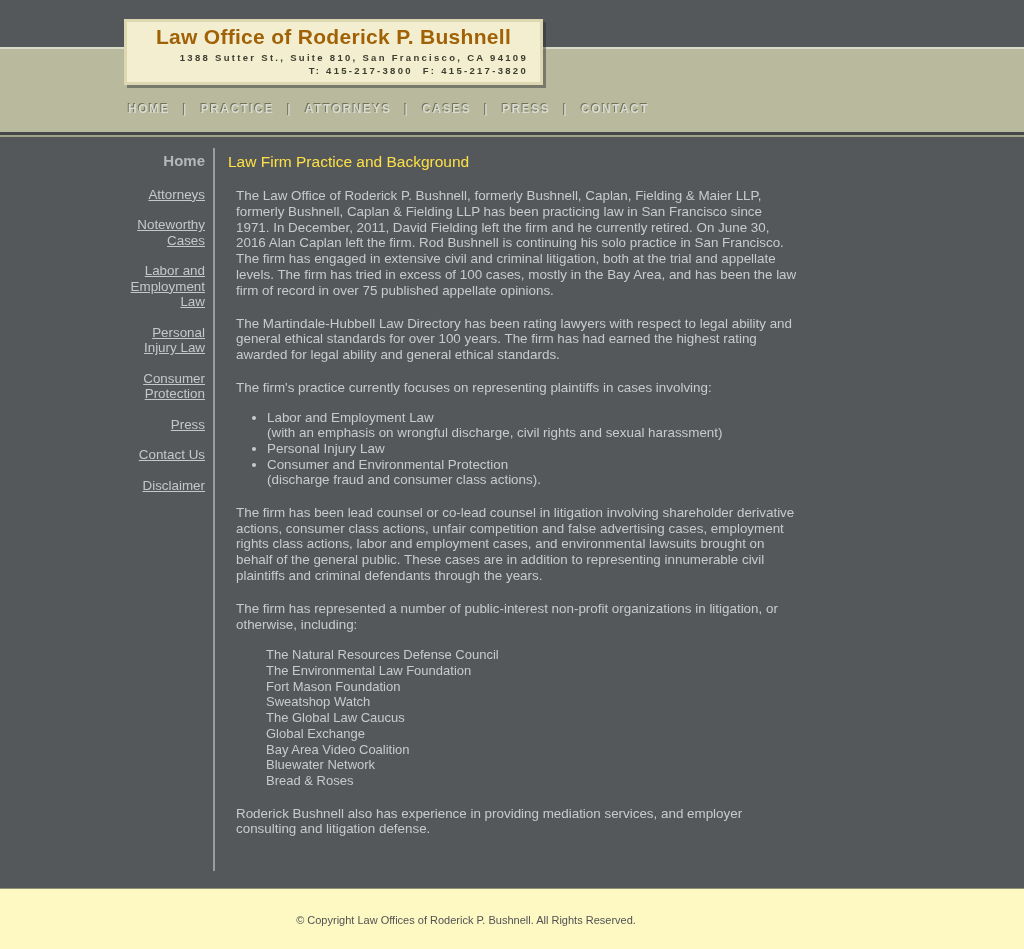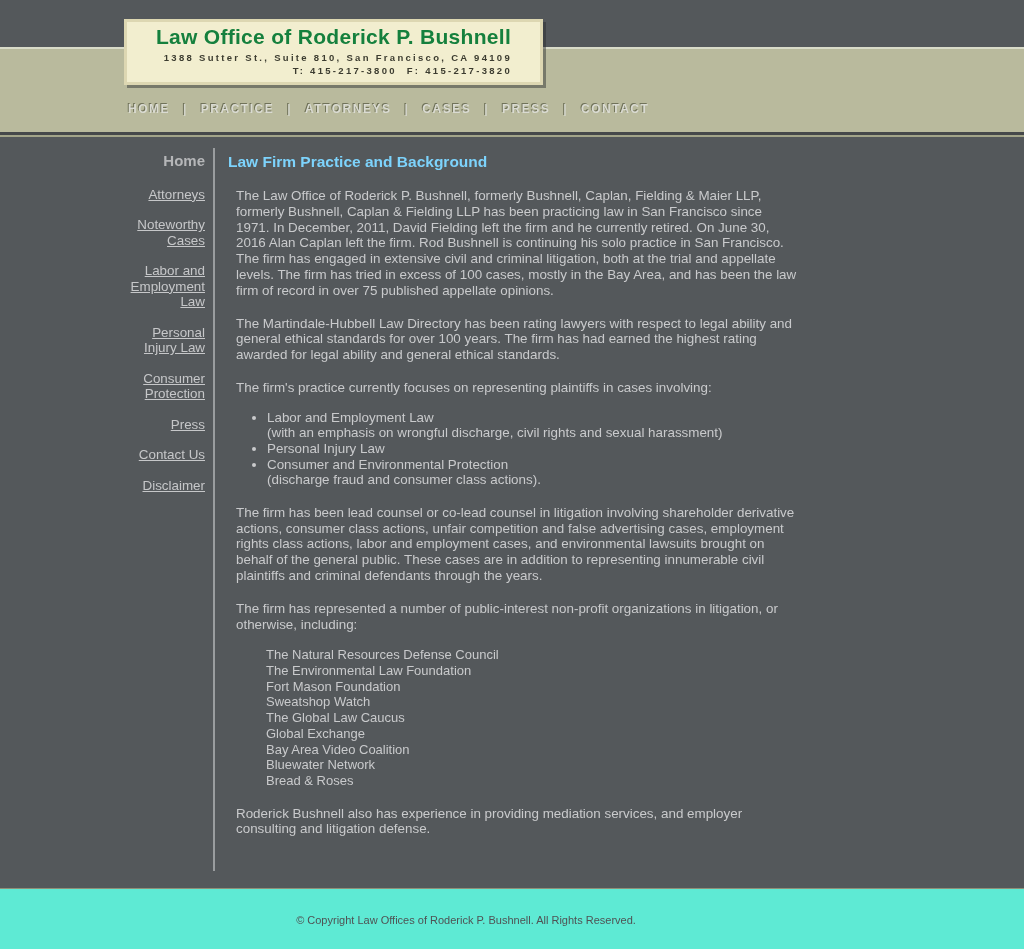--- a/index.html
+++ b/index.html
@@ -24,25 +24,25 @@
   .logo-box {
     position: absolute; left: 124px; top: 19px;
     width: 419px; height: 66px;
     background: #f2eecf;
     border: 3px solid #ddd7b2;
     box-shadow: 3px 3px 0 rgba(40,42,44,0.45);
     z-index: 5;
   }
   .logo-title {
     margin-top: 3px; text-align: center;
-    font-size: 21px; font-weight: bold; color: #15803d;
+    font-size: 21px; font-weight: bold; color: #a16207;
     letter-spacing: 0.3px;
   }
   .logo-address, .logo-phone {
-    text-align: right; padding-right: 28px;
+    text-align: right; padding-right: 12px;
     font-size: 9.5px; font-weight: bold; color: #3c3c30;
     letter-spacing: 2.3px; line-height: 13px;
     white-space: pre;
   }
   .logo-address { margin-top: 2px; }
 
   
   .top-nav {
     position: absolute; left: 128px; top: 53px;
     display: flex; align-items: center; gap: 13px;
@@ -70,39 +70,39 @@
     color: #b5b6b8; text-decoration: none;
     margin-bottom: 18px;
   }
   .divider {
     position: absolute; left: 213px; top: 11px;
     width: 2px; height: 723px; background: #9a9d9f;
   }
 
   .content { position: absolute; left: 228px; top: 8px; width: 578px; }
   .content h1 {
-    margin: 8px 0 0; font-size: 15.5px; font-weight: bold; color: #7dd3fc;
+    margin: 8px 0 0; font-size: 15.5px; font-weight: normal; color: #fde047;
   }
   .content p {
     margin: 17px 8px 0; font-size: 13.4px; line-height: 15.8px; color: #c9cacc;
   }
   .content ul {
     margin: 14px 0 0; padding-left: 39px;
     font-size: 13.4px; line-height: 15.6px; color: #c9cacc;
     list-style: disc;
   }
   .content li span { display: block; }
   .org-list {
     margin: 15px 0 0 38px;
     font-size: 13px; line-height: 15.7px; color: #c9cacc;
   }
 
   
   .footer {
-    height: 61px; background: #5eead4;
+    height: 61px; background: #fef9c3;
     border-top: 1px solid #8e9077;
   }
   .copyright {
     width: 932px; padding-top: 25px; text-align: center;
     font-size: 11px; color: #505254;
   }
 </style>
 </head>
 <body>
 

